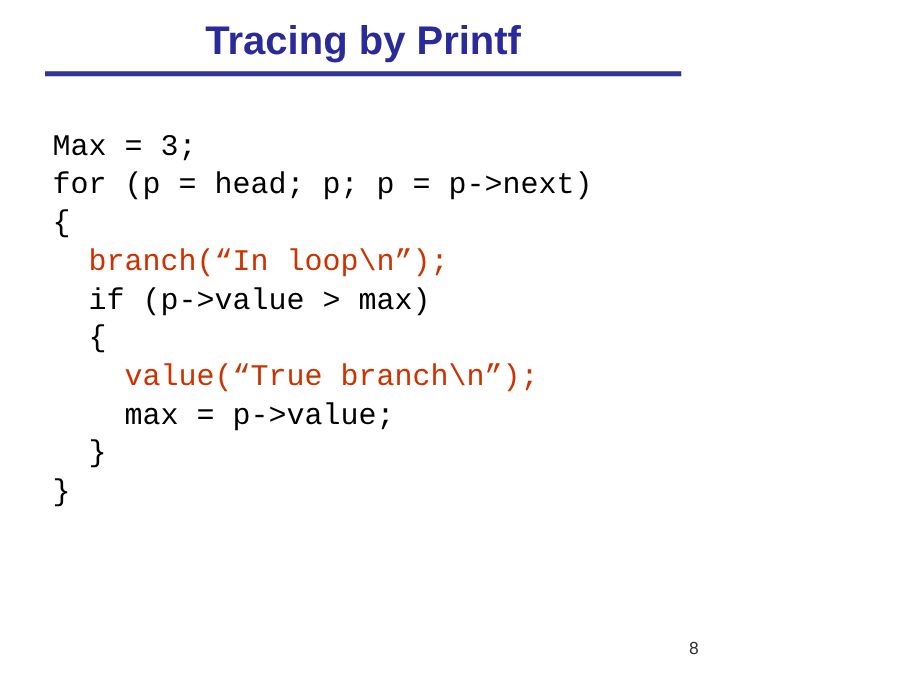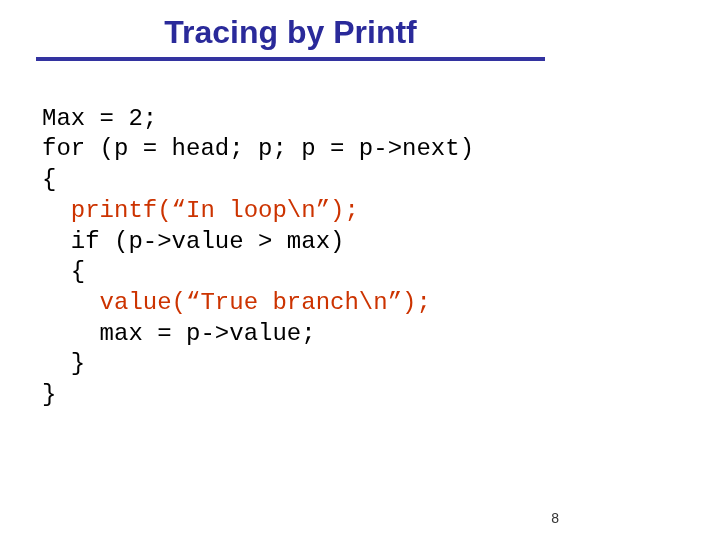--- a/index.html
+++ b/index.html
@@ -51,24 +51,24 @@
     color: #333333;
   }
 </style>
 </head>
 <body>
 
 <div class="slide">
   <div class="title">Tracing by Printf</div>
   <hr class="title-rule">
   <div class="code">
-<span>Max = 2;</span>
+<span>Max = 3;</span>
 <span>for (p = head; p; p = p-&gt;next)</span>
 <span>{</span>
-<span class="red">  printf(“In loop\n”);</span>
+<span class="red">  branch(“In loop\n”);</span>
 <span>  if (p-&gt;value &gt; max)</span>
 <span>  {</span>
 <span class="red">    value(“True branch\n”);</span>
 <span>    max = p-&gt;value;</span>
 <span>  }</span>
 <span>}</span>
   </div>
   <div class="page-no">8</div>
 </div>
 

